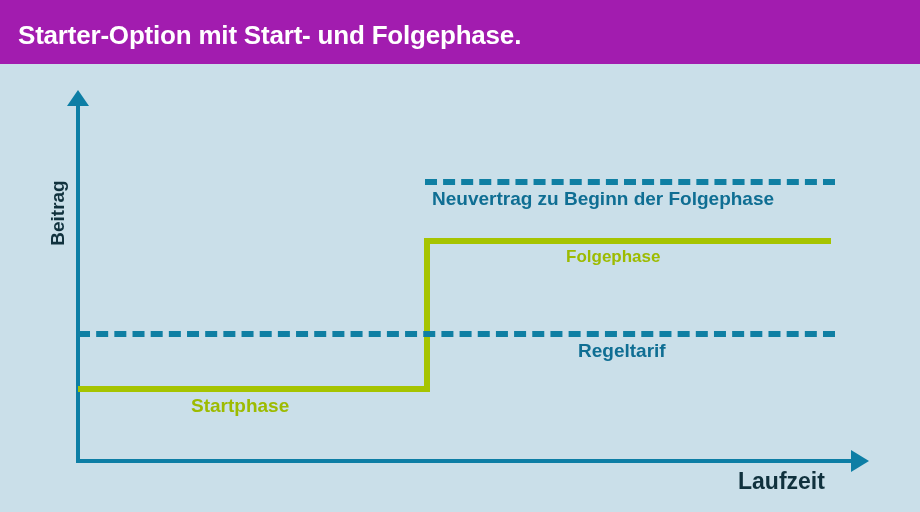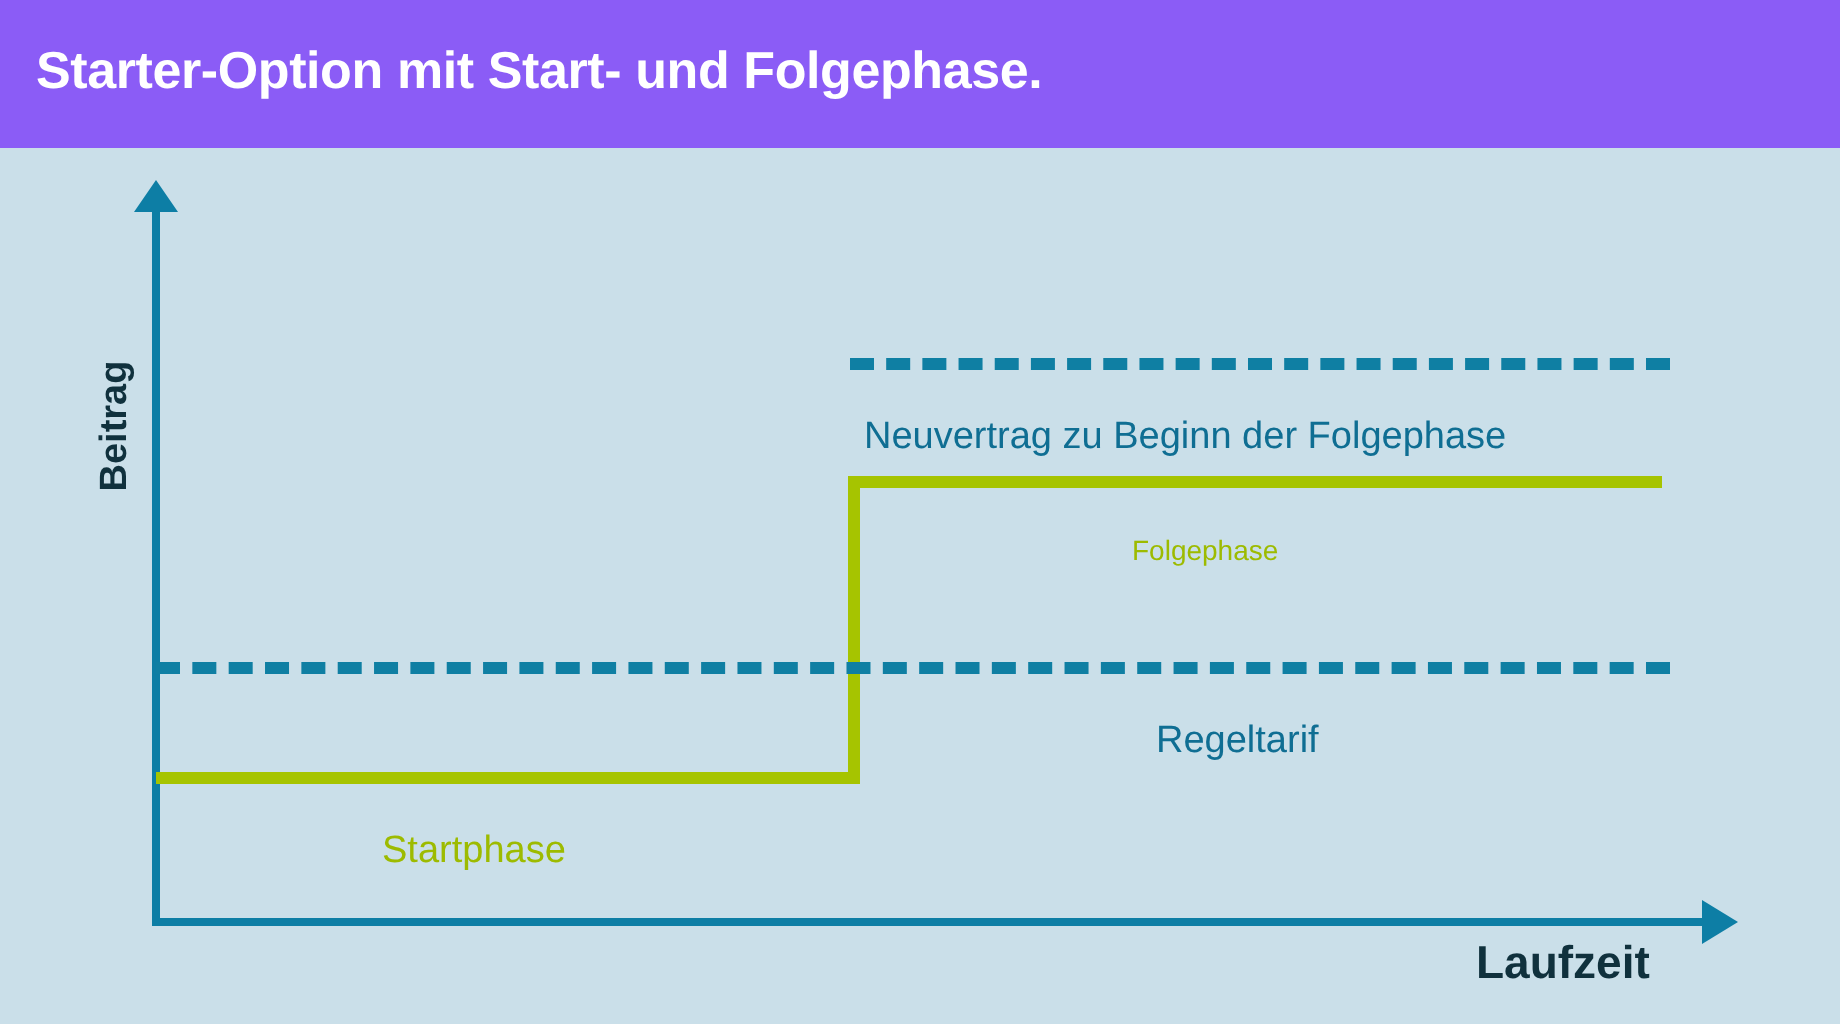--- a/index.html
+++ b/index.html
@@ -19,22 +19,22 @@
     height: 512px;
     background: #cadfe9;
   }
 
   
   #header-band {
     position: absolute;
     left: 0;
     top: 0;
     width: 920px;
-    height: 74px;
-    background: #8b5cf6;
+    height: 64px;
+    background: #a21caf;
   }
   #header-title {
     position: absolute;
     left: 18px;
     top: 20px;
     font-size: 26px;
     font-weight: bold;
     color: #ffffff;
     letter-spacing: -0.2px;
     white-space: nowrap;
@@ -148,34 +148,33 @@
   #folgephase-seg {
     left: 424px;
     top: 168px;     
     width: 407px;   
     height: 6px;
   }
 
   
   .label {
     position: absolute;
-    font-weight: normal;
-    white-space: nowrap;
-    margin-top: 20px;
+    font-weight: bold;
+    white-space: nowrap;
   }
   #neuvertrag-label {
     left: 432px;
     top: 118px;     
     font-size: 19px;
     color: #0f6e93;
   }
   #folgephase-label {
     left: 566px;
     top: 177px;     
-    font-size: 14px;
+    font-size: 17px;
     color: #9dbb00;
   }
   #regeltarif-label {
     left: 578px;
     top: 270px;     
     font-size: 19px;
     color: #0f6e93;
   }
   #startphase-label {
     left: 191px;

